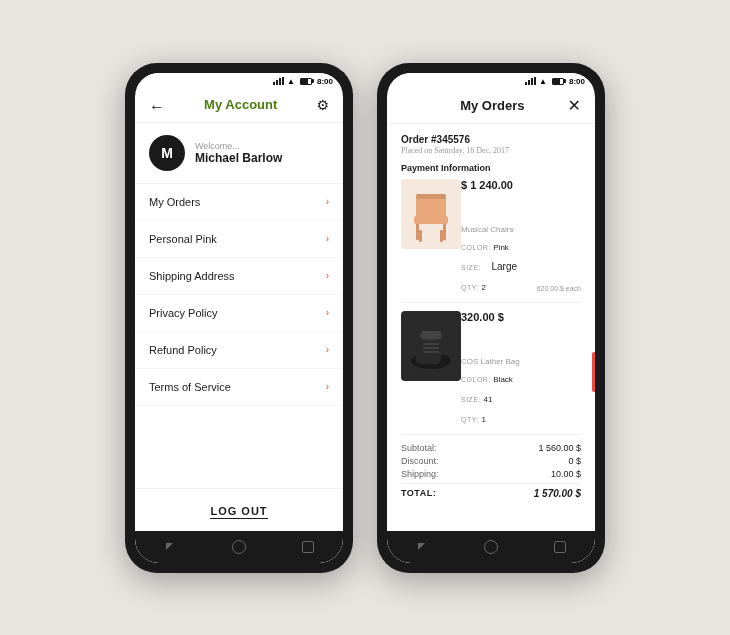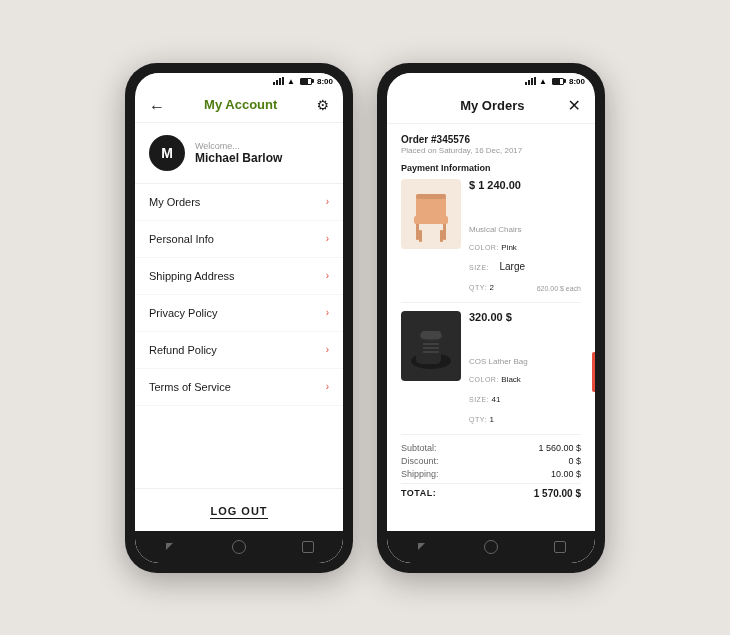--- a/index.html
+++ b/index.html
@@ -234,30 +234,30 @@
     }
     .order-number {
       font-size: 10px;
       font-weight: 700;
       color: #1a1a1a;
     }
     .order-date {
       font-size: 8px;
       color: #999;
       margin-top: 1px;
+      font-family: Liberation Serif, serif;
     }
     .payment-info-title {
       font-size: 9px;
       font-weight: 700;
       color: #1a1a1a;
       margin: 8px 0 6px;
     }
     .order-item {
       display: flex;
-      gap: 8px;
       margin-bottom: 8px;
       padding-bottom: 8px;
       border-bottom: 1px solid #f0f0f0;
       position: relative;
     }
     .item-image {
       width: 60px;
       height: 70px;
       background: #f5e8dc;
       border-radius: 4px;
@@ -327,20 +327,21 @@
     .total-label {
       font-size: 9px;
       font-weight: 700;
       color: #1a1a1a;
       letter-spacing: 0.5px;
     }
     .total-value {
       font-size: 10px;
       font-weight: 700;
       color: #1a1a1a;
+      font-style: italic;
     }
     .red-indicator {
       width: 3px;
       height: 40px;
       background: #e74c3c;
       position: absolute;
       right: -14px;
       top: 50%;
       transform: translateY(-50%);
       border-radius: 2px 0 0 2px;
@@ -383,21 +384,21 @@
           <span class="user-name">Michael Barlow</span>
         </div>
       </div>
 
       <div class="menu-items">
         <div class="menu-item">
           <span class="menu-item-label">My Orders</span>
           <span class="chevron">›</span>
         </div>
         <div class="menu-item">
-          <span class="menu-item-label">Personal Info</span>
+          <span class="menu-item-label">Personal Pink</span>
           <span class="chevron">›</span>
         </div>
         <div class="menu-item">
           <span class="menu-item-label">Shipping Address</span>
           <span class="chevron">›</span>
         </div>
         <div class="menu-item">
           <span class="menu-item-label">Privacy Policy</span>
           <span class="chevron">›</span>
         </div>

